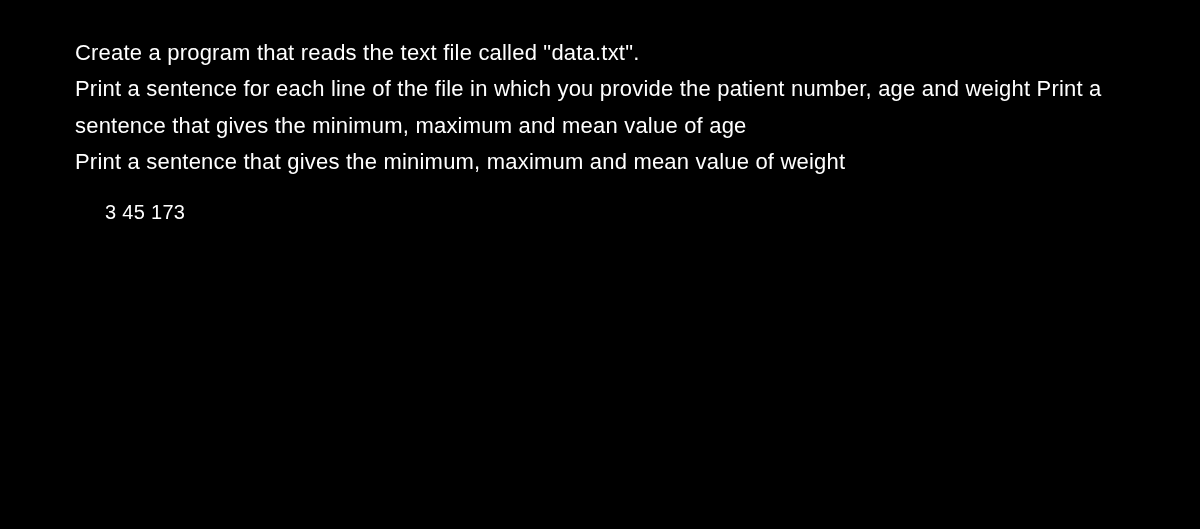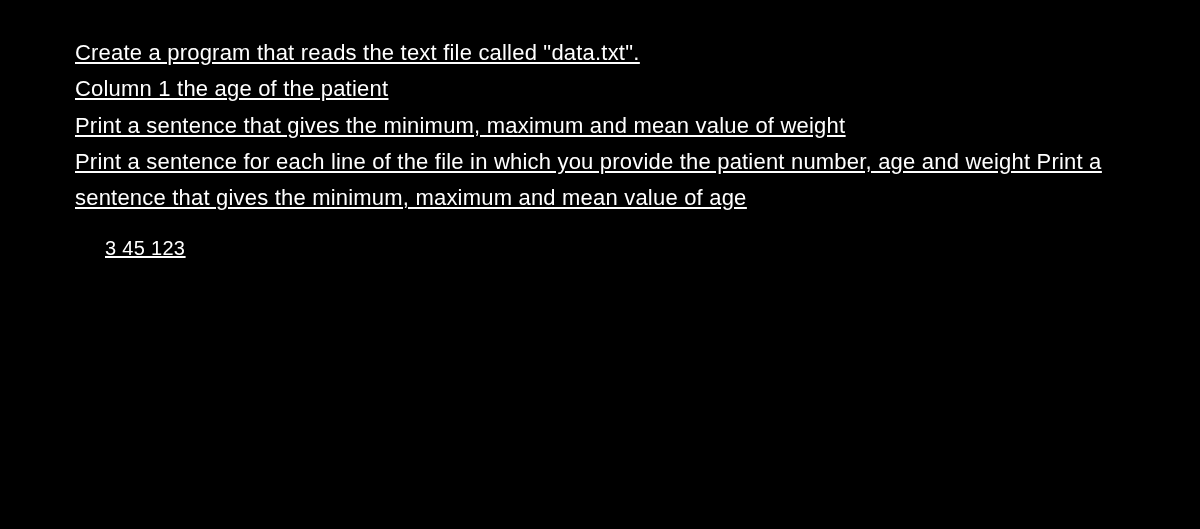--- a/index.html
+++ b/index.html
@@ -1,19 +1,18 @@
 <!DOCTYPE html>
 <html><head>
   <meta charset="utf-8">
   <style>
     * {
       margin: 0;
       padding: 0;
       box-sizing: border-box;
-      text-decoration: underline;
     }
     body {
       background-color: #000000;
       color: #ffffff;
       font-family: -apple-system, BlinkMacSystemFont, "Segoe UI", Helvetica, Arial, sans-serif;
       width: 1200px;
       height: 529px;
       padding: 35px 75px;
       font-size: 22px;
       line-height: 1.65;
@@ -32,20 +31,19 @@
     }
     .data-block div {
       letter-spacing: 0.3px;
     }
   </style>
 </head>
 <body>
 
 <div class="problem-text">
   <p>Create a program that reads the text file called "data.txt".</p>
-  <p>Column 1 the age of the patient</p>
+  <p>Print a sentence for each line of the file in which you provide the patient number, age and weight Print a sentence that gives the minimum, maximum and mean value of age</p>
   <p>Print a sentence that gives the minimum, maximum and mean value of weight</p>
-  <p>Print a sentence for each line of the file in which you provide the patient number, age and weight Print a sentence that gives the minimum, maximum and mean value of age</p>
 </div>
 
 <div class="data-block">
-  <div>3 45 123</div>
+  <div>3 45 173</div>
 </div>
 
 </body></html>

